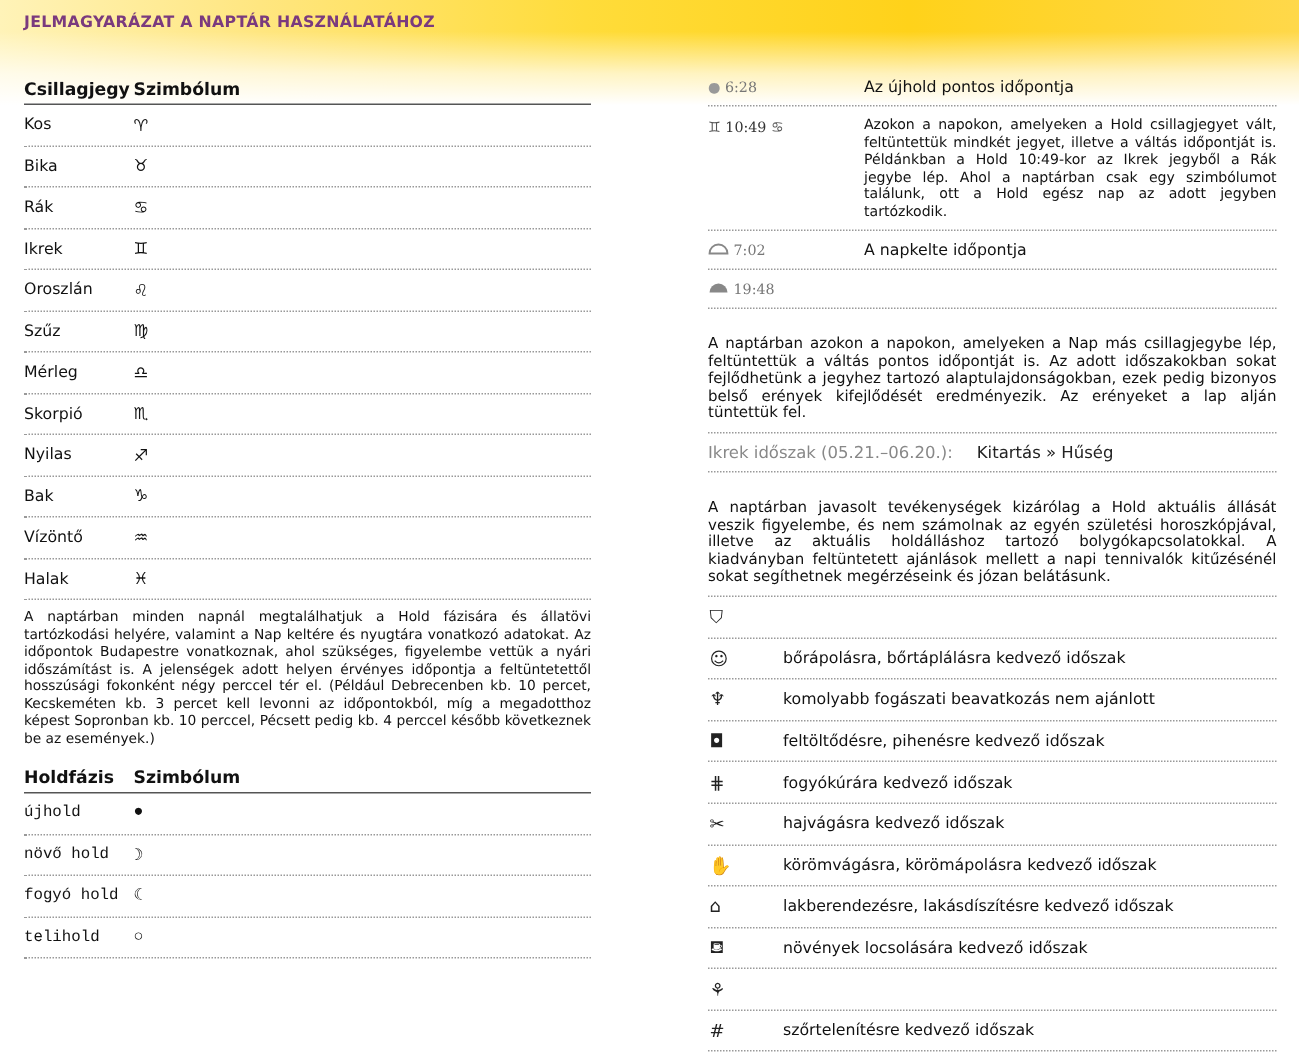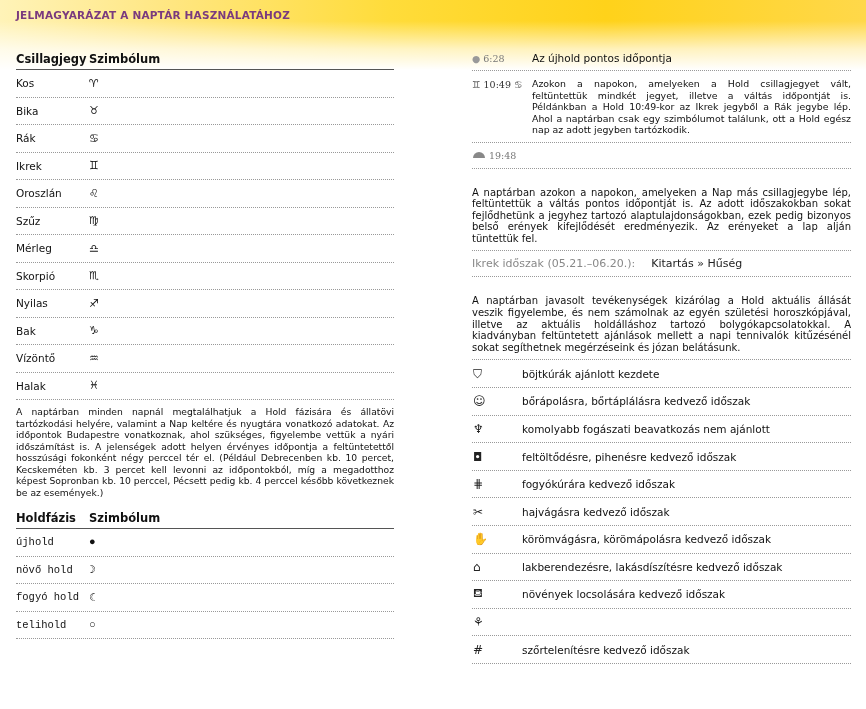--- a/index.html
+++ b/index.html
@@ -39,20 +39,21 @@
   }
   .phase-head { margin-top: 9px; }
   .phase-row { height: 27.5px; font-family: Liberation Mono, monospace; }
 
   
   .right { position: absolute; left: 472px; top: 45px; width: 379px; }
   .leg-row {
     display: flex; align-items: flex-start;
     border-bottom: 1px dotted #999;
     font-size: 10.5px;
+    gap: 44px;
   }
   .leg-row .k {
     width: 60px; flex: none; font-family: "DejaVu Serif", serif;
     font-size: 9.5px; color: #777; padding-top: 1px;
   }
   .leg-row .k .sym { color: #555; }
   .leg-row .v { flex: 1; }
   .leg-single { height: 26px; align-items: center; }
   .leg-multi { padding: 7px 0 6px 0; }
   .leg-multi .v { font-size: 9.4px; line-height: 11.5px; text-align: justify; }
@@ -179,20 +180,31 @@
 
   <div class="leg-row leg-multi">
     <div class="k">
       <span class="sym">♊︎</span>
       <span style="color:#333">10:49</span>
       <span class="sym">♋︎</span>
     </div>
     <div class="v">Azokon a napokon, amelyeken a Hold csillagjegyet vált, feltüntettük mindkét jegyet, illetve a váltás időpontját is. Példánkban a Hold 10:49-kor az Ikrek jegyből a Rák jegybe lép. Ahol a naptárban csak egy szimbólumot találunk, ott a Hold egész nap az adott jegyben tartózkodik.</div>
   </div>
 
+  <div class="leg-row leg-single">
+    <div class="k">
+      <span class="sym">
+        <svg width="14" height="8" viewBox="0 0 14 8">
+            <path d="M1 7 A6 6 0 0 1 13 7 Z" fill="none" stroke="#888" stroke-width="1.2"></path>
+          </svg>
+      </span>
+      <span>7:02</span>
+    </div>
+    <div class="v">A napkelte időpontja</div>
+  </div>
 
   <div class="leg-row leg-single">
     <div class="k">
       <span class="sym">
         <svg width="14" height="8" viewBox="0 0 14 8">
             <path d="M1 7 A6 6 0 0 1 13 7 Z" fill="#888"></path>
           </svg>
       </span>
       <span>19:48</span>
     </div>
@@ -203,21 +215,20 @@
   <div class="period">
     <span class="lbl">Ikrek időszak (05.21.–06.20.):</span>
     <span class="val">Kitartás » Hűség</span>
   </div>
 
   <p class="rpara rpara2">A naptárban javasolt tevékenységek kizárólag a Hold aktuális állását veszik figyelembe, és nem számolnak az egyén születési horoszkópjával, illetve az aktuális holdálláshoz tartozó bolygókapcsolatokkal. A kiadványban feltüntetett ajánlások mellett a napi tennivalók kitűzésénél sokat segíthetnek megérzéseink és józan belátásunk.</p>
 
   <div id="activity-rows">
       <div class="act-row">
         <div class="ic">⛉</div>
-        <div class="t">böjtkúrák ajánlott kezdete</div>
       </div>
       <div class="act-row">
         <div class="ic">☺</div>
         <div class="t">bőrápolásra, bőrtáplálásra kedvező időszak</div>
       </div>
       <div class="act-row">
         <div class="ic">♆</div>
         <div class="t">komolyabb fogászati beavatkozás nem ajánlott</div>
       </div>
       <div class="act-row">

